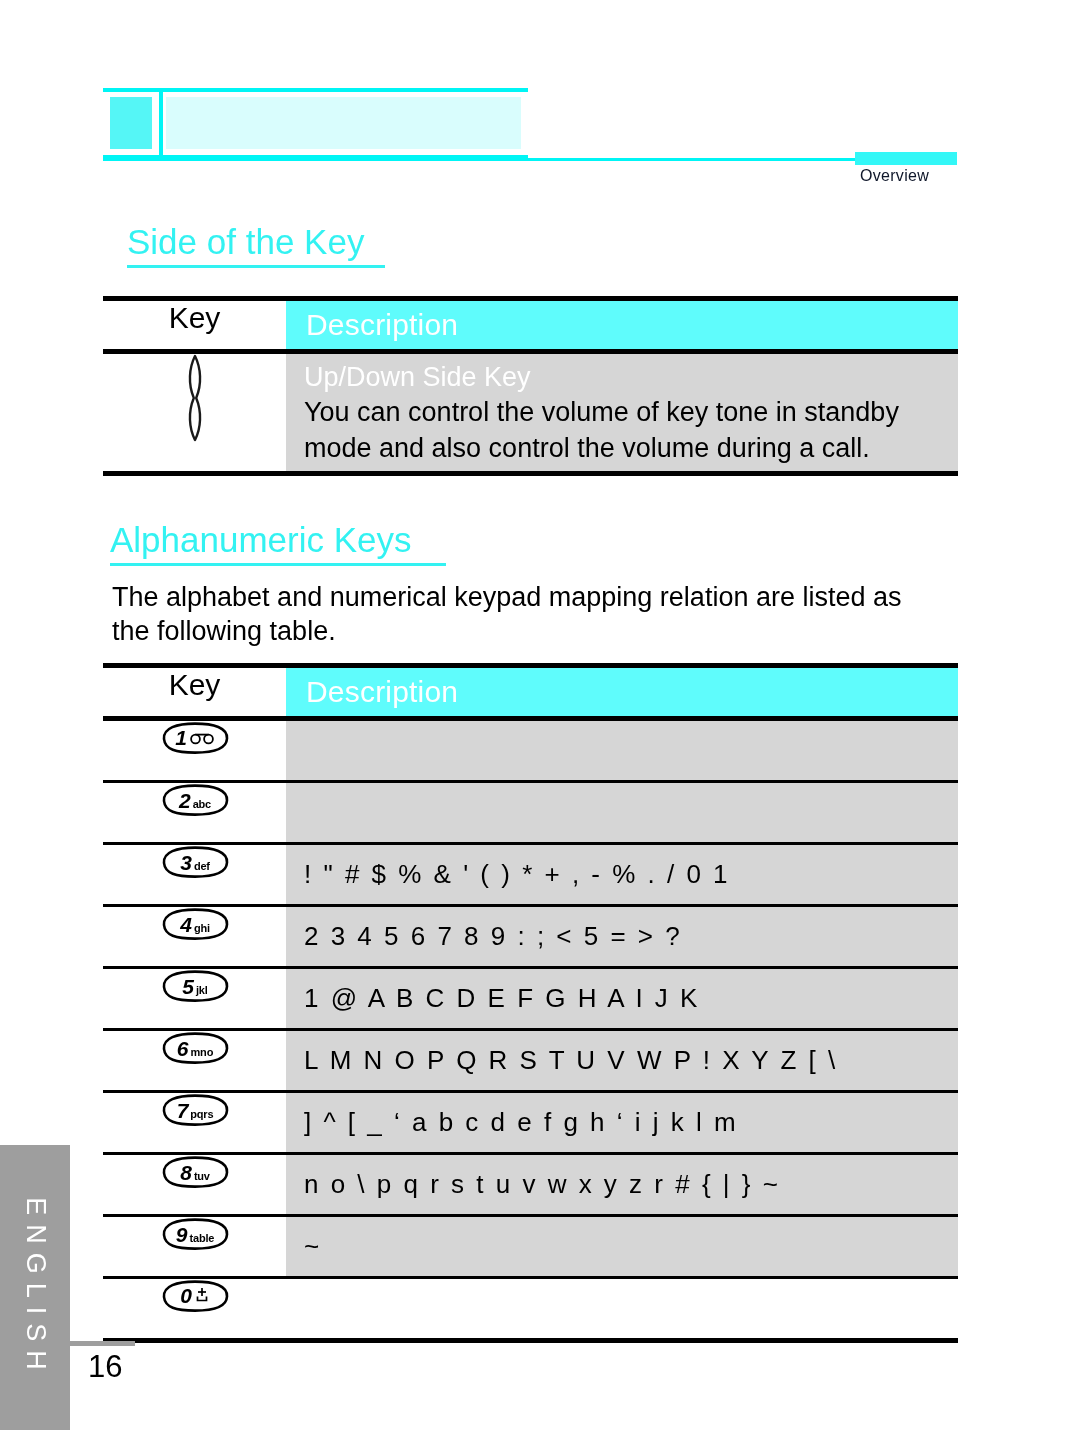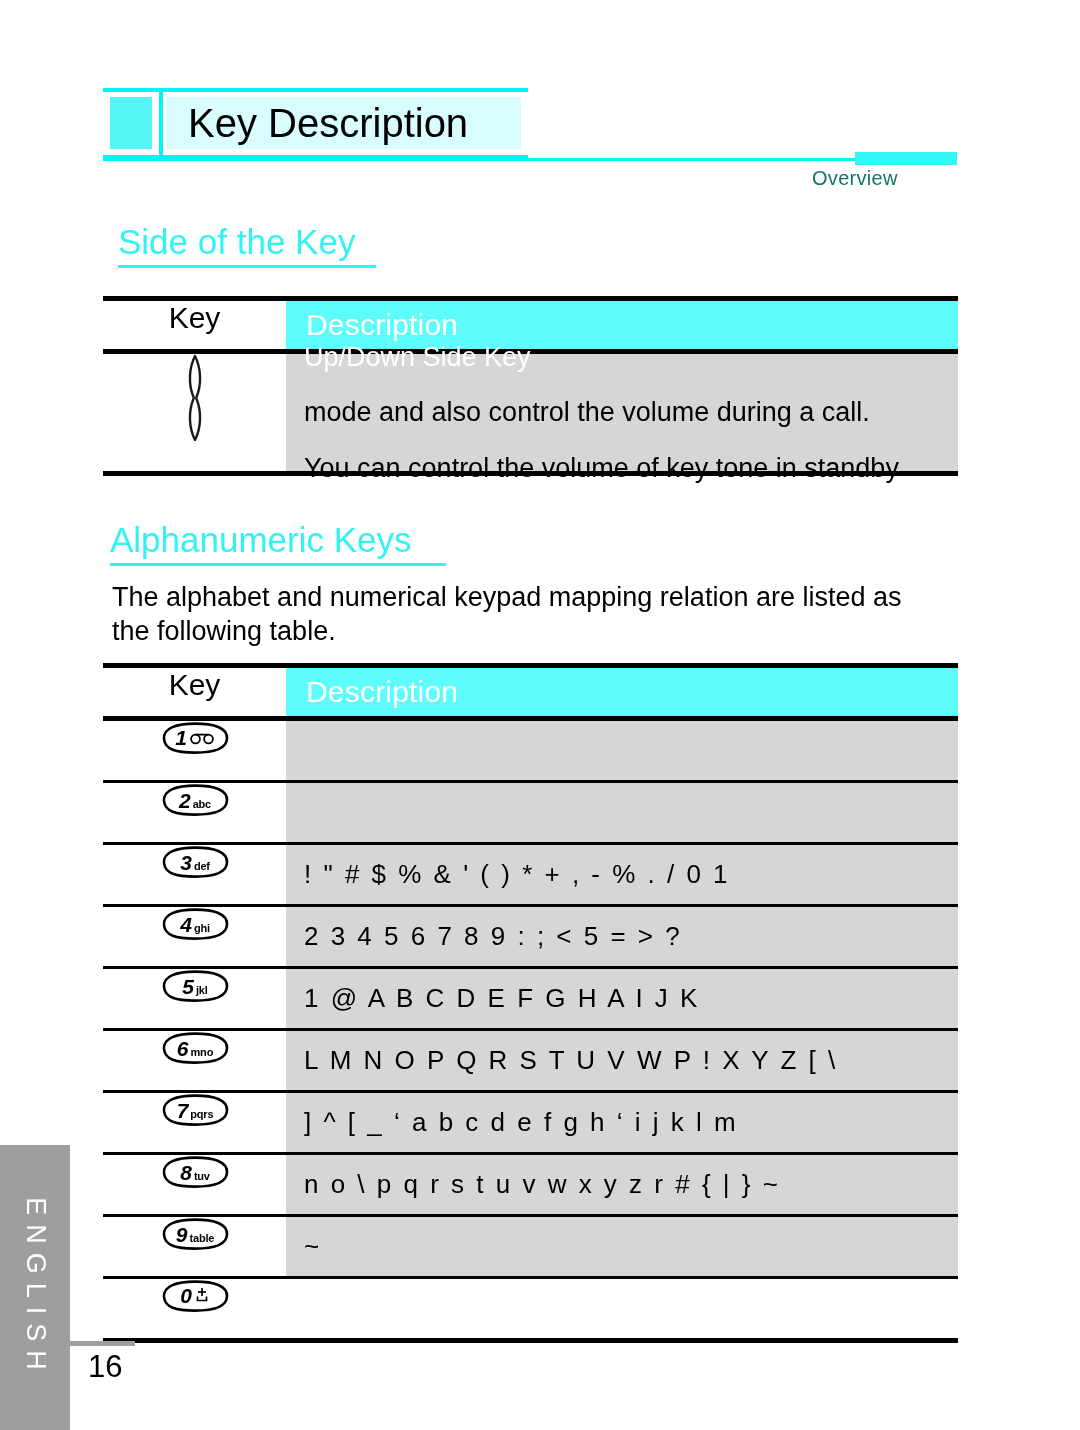--- a/index.html
+++ b/index.html
@@ -108,42 +108,42 @@
   #overview-bar {
     position: absolute;
     left: 855px;
     top: 152px;
     width: 102px;
     height: 13px;
     background: #33f7f7;
   }
   #overview-label {
     position: absolute;
-    left: 812px;
+    left: 860px;
     top: 167px;
-    font-size: 20px;
-    color: #0f766e;
+    font-size: 16px;
+    color: #0f172a;
     letter-spacing: 0.3px;
   }
 
   
   .section-heading {
     position: absolute;
     color: #33f2f2;
     font-size: 35px;
     font-weight: 400;
     letter-spacing: 0px;
   }
   .section-heading .hrule {
     display: block;
     margin-top: 3px;
     height: 3px;
     background: #33f2f2;
   }
-  #heading-side { left: 118px; top: 222px; }
+  #heading-side { left: 127px; top: 222px; }
   #heading-side .hrule { width: 258px; }
   #heading-alpha { left: 110px; top: 520px; }
   #heading-alpha .hrule { width: 336px; }
 
   
   #intro-para {
     position: absolute;
     left: 112px;
     top: 580px;
     width: 830px;
@@ -189,21 +189,20 @@
     justify-content: center;
   }
   .doc-table .head .cell-desc {
     background: #5ffcfc;
     padding-left: 20px;
     justify-content: center;
   }
   .doc-table .body .cell-desc {
     background: #d6d6d6;
     padding-left: 18px;
-    gap: 20px;
   }
   .doc-table .head {
     height: 48px;
   }
   .doc-table .head .cell-key span {
     font-size: 30px;
     color: #000000;
   }
   .doc-table .head .cell-desc span {
     font-size: 30px;
@@ -304,21 +303,20 @@
   <span class="vtext">ENGLISH</span>
 </div>
 
 <div id="page">
 
   <div id="doc-header">
     <div class="top-rule"></div>
     <div class="sq"></div>
     <div class="divider"></div>
     <div class="title-box"></div>
-    <div class="title-text">Key Description</div>
     <div class="bottom-rule"></div>
   </div>
   <div id="header-line"></div>
   <div id="overview-bar"></div>
   <div id="overview-label">Overview</div>
 
   <div class="section-heading" id="heading-side">
     <span>Side of the Key</span>
     <span class="hrule"></span>
   </div>
@@ -335,22 +333,22 @@
     </div>
     <div class="rule-thick"></div>
     <div class="row body">
       <div class="cell-key">
         <svg class="sidekey-glyph" viewBox="0 0 26 88">
           <path d="M13 2 C 19 14, 20 30, 14.2 44 C 20 58, 19 74, 13 86 C 7 74, 6 58, 11.8 44 C 6 30, 7 14, 13 2 Z" fill="#ffffff" stroke="#1a1a1a" stroke-width="2.4" stroke-linejoin="round"></path>
         </svg>
       </div>
       <div class="cell-desc">
         <div class="desc-sub">Up/Down Side Key</div>
+        <div class="desc-main">You can control the volume of key tone in standby</div>
         <div class="desc-main">mode and also control the volume during a call.</div>
-        <div class="desc-main">You can control the volume of key tone in standby</div>
       </div>
     </div>
     <div class="rule-thick"></div>
   </div>
 
   <div class="section-heading" id="heading-alpha">
     <span>Alphanumeric Keys</span>
     <span class="hrule"></span>
   </div>
 

